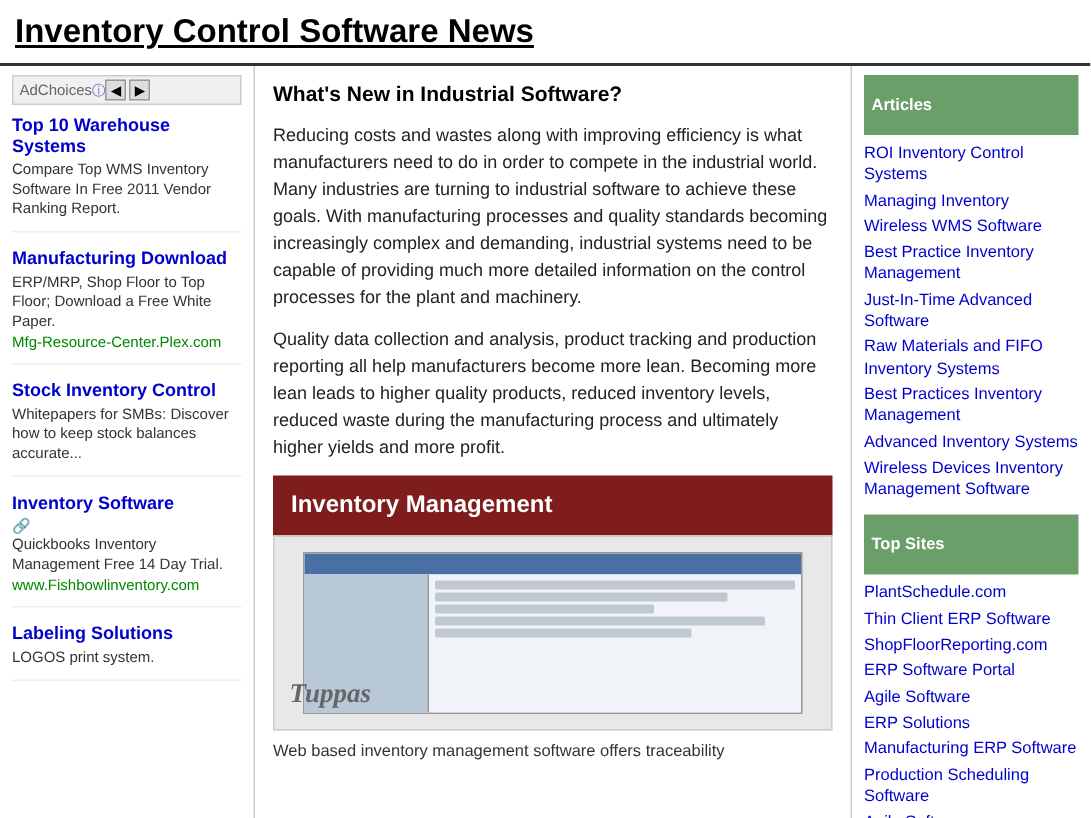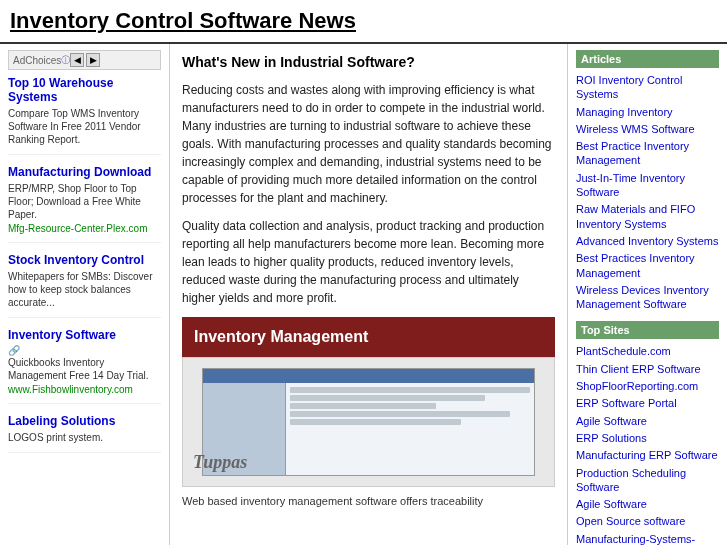--- a/index.html
+++ b/index.html
@@ -188,21 +188,21 @@
       min-width: 160px;
       padding: 6px 8px;
       border-left: 1px solid #ccc;
       font-size: 11px;
     }
     .right-section-title {
       background: #6a9f6a;
       color: #fff;
       font-size: 11px;
       font-weight: bold;
-      padding: 3px 5px;
+      padding: 14px 5px;
       margin-bottom: 5px;
     }
     .right-link {
       display: block;
       color: #00c;
       font-size: 11px;
       margin-bottom: 3px;
       line-height: 1.3;
     }
     .right-section {
@@ -306,24 +306,24 @@
 
   <div id="right-sidebar">
 
     <div class="right-section">
       <div class="right-section-title">Articles</div>
       <div id="articles-list">
           <a class="right-link" href="#">ROI Inventory Control Systems</a>
           <a class="right-link" href="#">Managing Inventory</a>
           <a class="right-link" href="#">Wireless WMS Software</a>
           <a class="right-link" href="#">Best Practice Inventory Management</a>
-          <a class="right-link" href="#">Just-In-Time Inventory Software</a>
+          <a class="right-link" href="#">Just-In-Time Advanced Software</a>
           <a class="right-link" href="#">Raw Materials and FIFO Inventory Systems</a>
+          <a class="right-link" href="#">Best Practices Inventory Management</a>
           <a class="right-link" href="#">Advanced Inventory Systems</a>
-          <a class="right-link" href="#">Best Practices Inventory Management</a>
           <a class="right-link" href="#">Wireless Devices Inventory Management Software</a>
         </div>
     </div>
 
     <div class="right-section">
       <div class="right-section-title">Top Sites</div>
       <div id="top-sites-list">
           <a class="right-link" href="#">PlantSchedule.com</a>
           <a class="right-link" href="#">Thin Client ERP Software</a>
           <a class="right-link" href="#">ShopFloorReporting.com</a>

